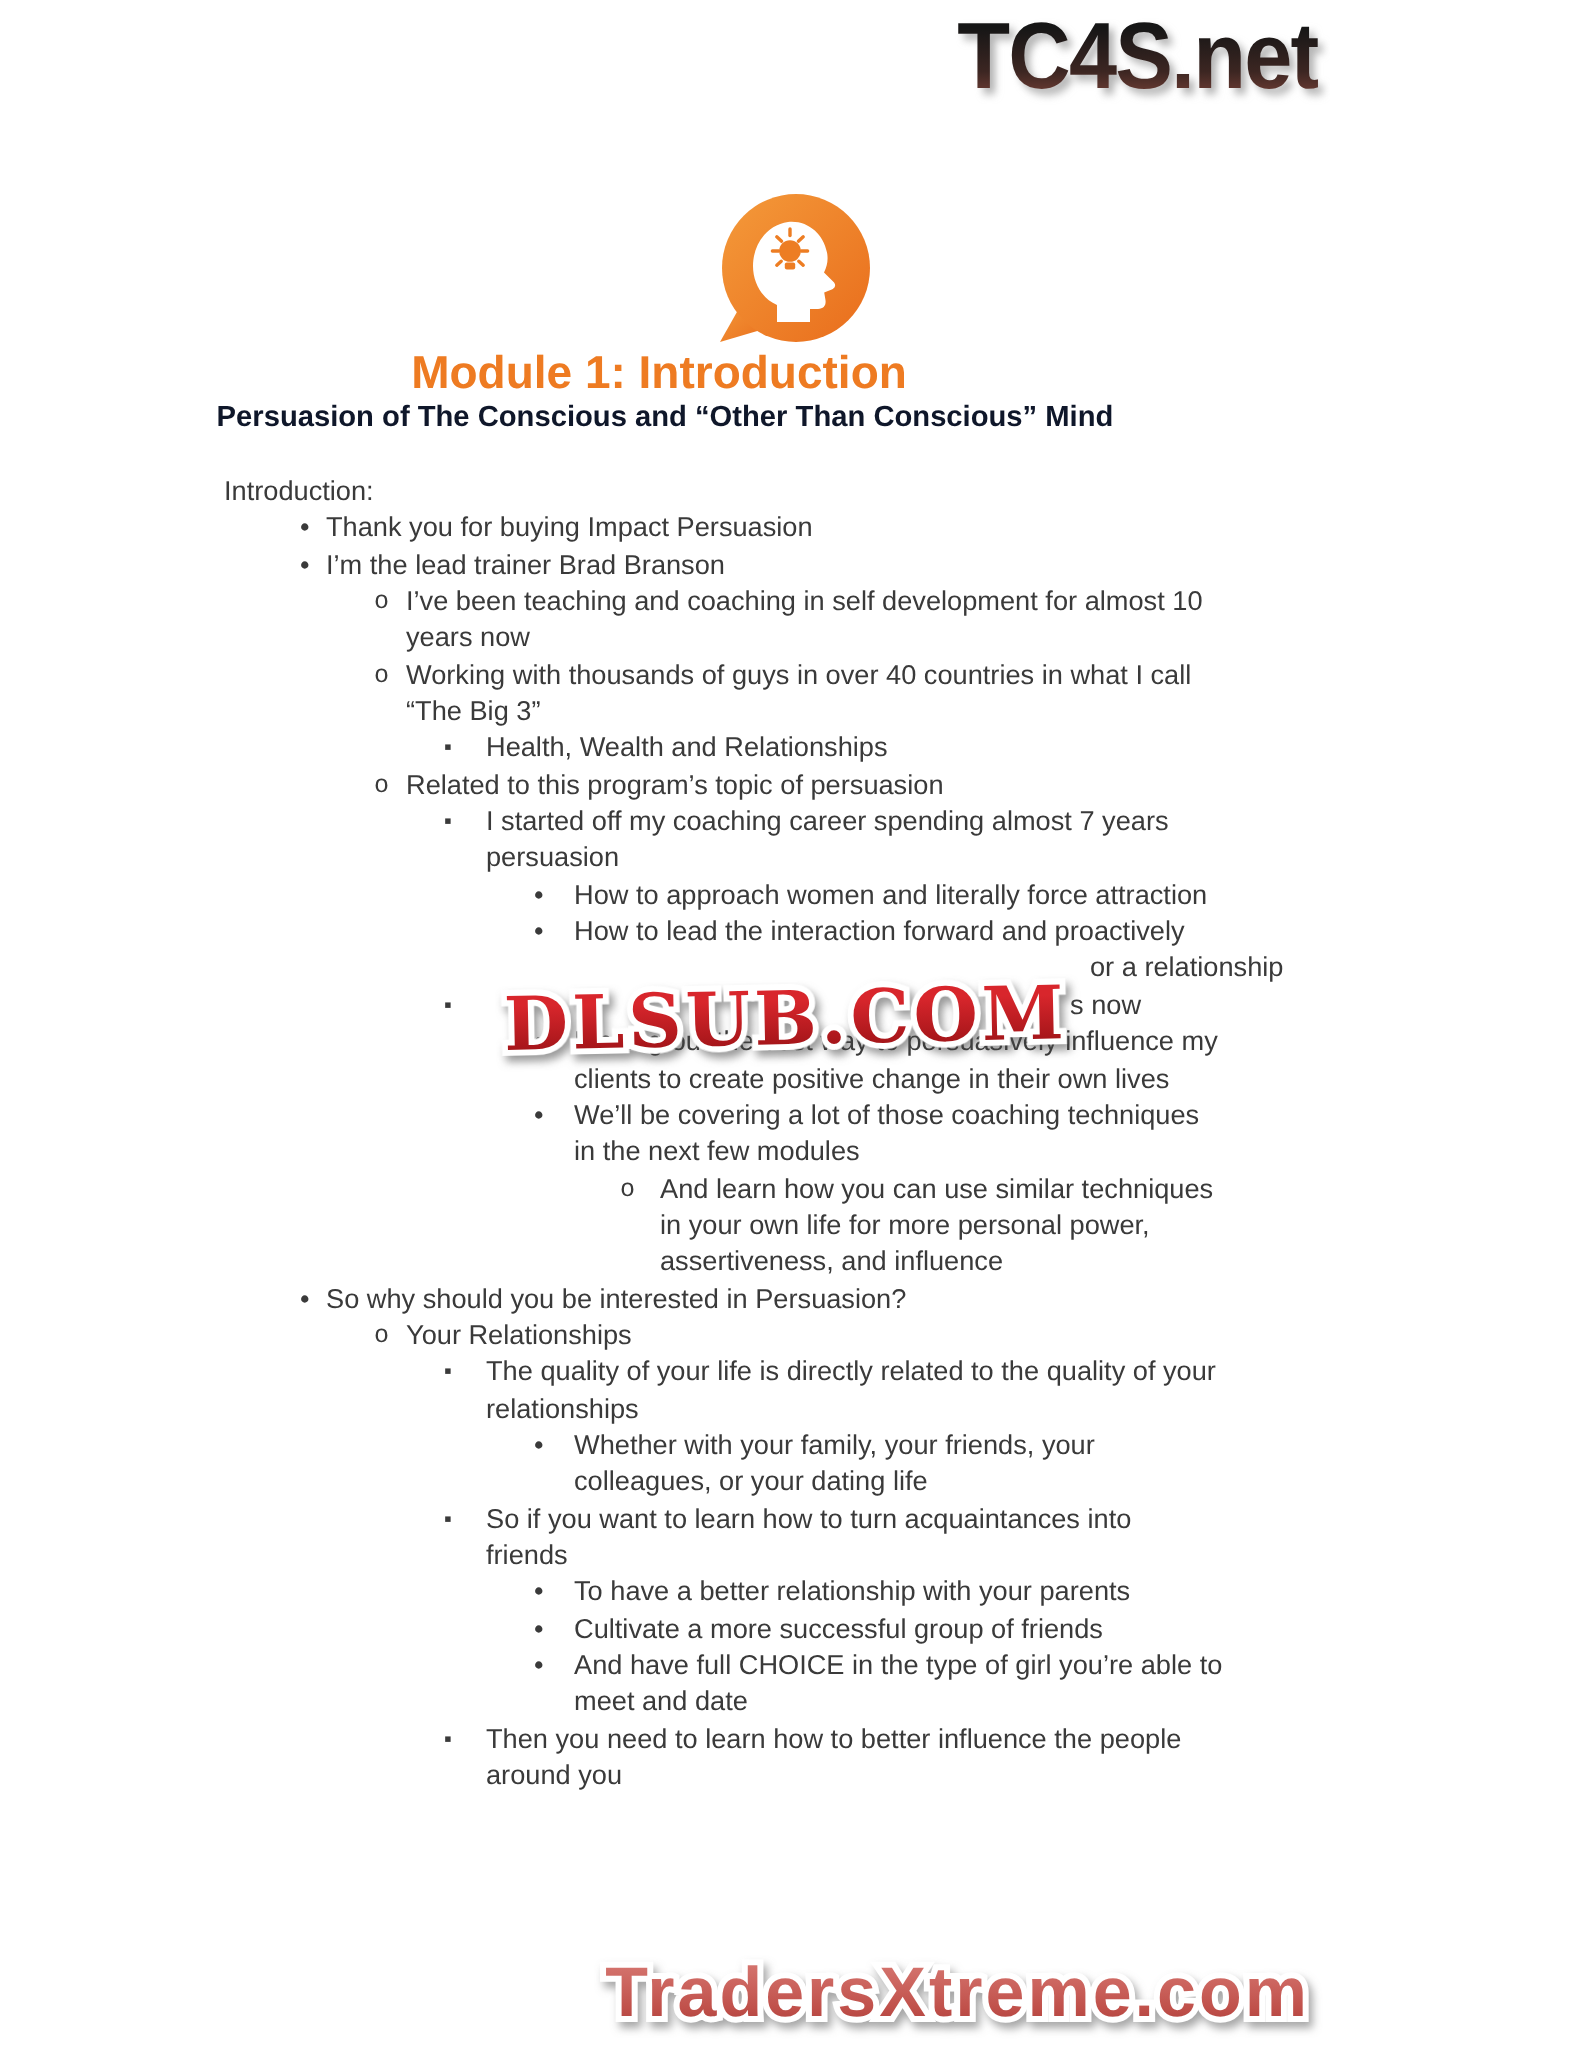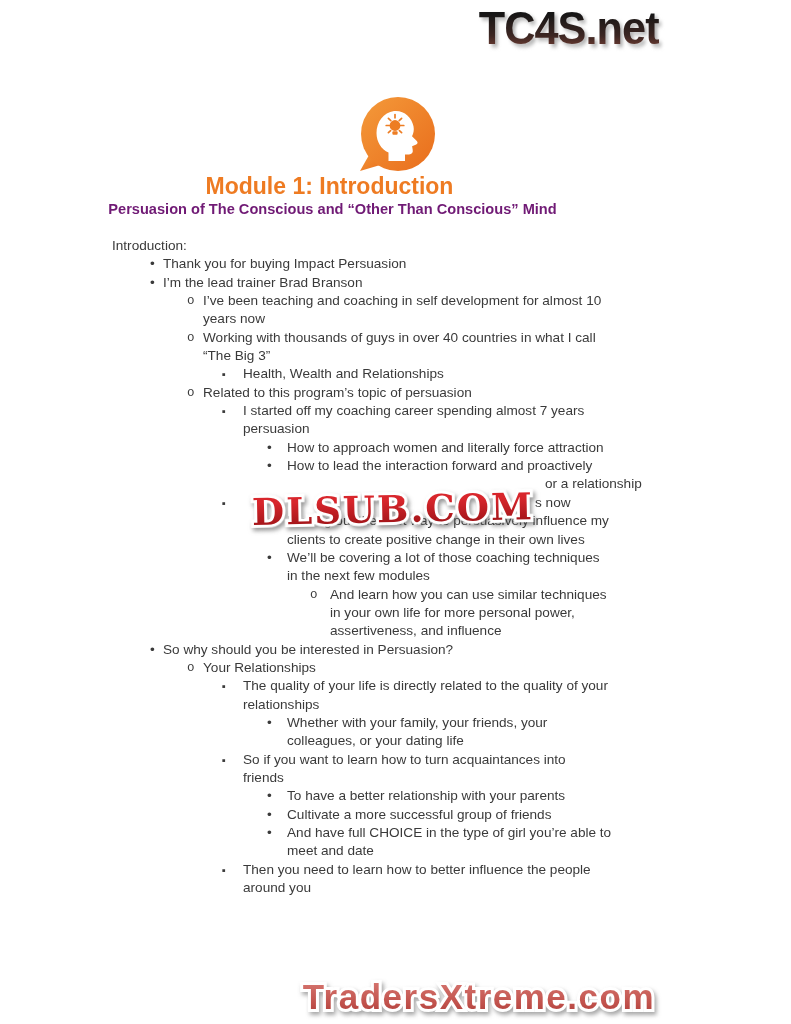--- a/index.html
+++ b/index.html
@@ -12,21 +12,21 @@
         background:linear-gradient(180deg,#161616 25%,#3c2622 65%,#8c4a3e 100%);
         -webkit-background-clip:text;background-clip:text;-webkit-text-fill-color:transparent;
         filter:drop-shadow(3px 3px 2px rgba(120,120,120,0.55));}
 
   
   .hicon{position:absolute;left:357px;top:96px;width:80px;height:80px;}
 
   .title{position:absolute;left:0;right:6px;top:173px;text-align:center;
          font-size:23px;font-weight:bold;color:#ee7b22;}
   .subtitle{position:absolute;left:0;right:0;top:201px;text-align:center;
-            font-size:14.6px;font-weight:bold;color:#701a75;}
+            font-size:14.6px;font-weight:bold;color:#0f172a;}
 
   
   .content{position:absolute;left:112px;top:237px;width:572px;
            font-size:13.6px;line-height:18.35px;}
   .oi{position:relative;}
   .tl{white-space:nowrap;}
   .blt{position:absolute;top:0;}
   .lv0{padding-left:0;}
   .lv1{padding-left:51px;}  .lv1 .blt{left:38px;}
   .lv2{padding-left:91px;}  .lv2 .blt{left:75px;}

